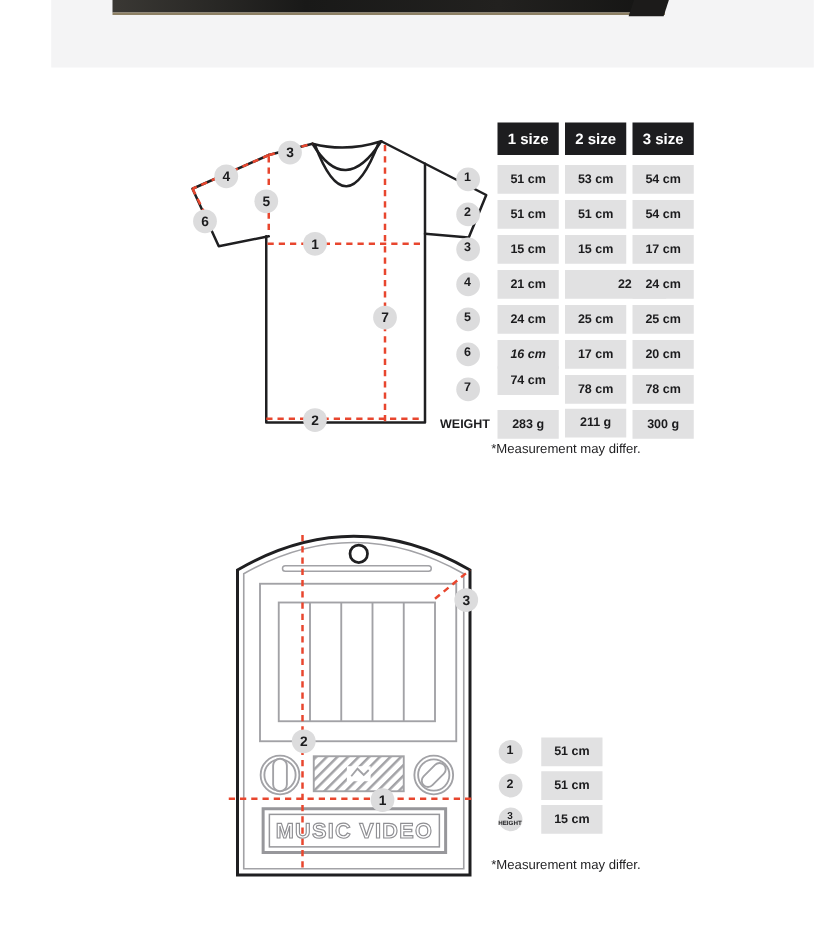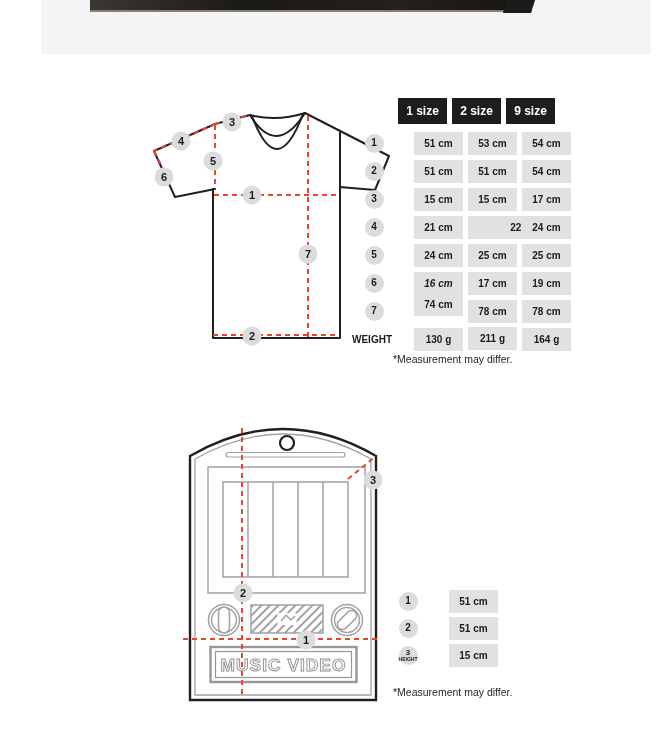--- a/index.html
+++ b/index.html
@@ -11,21 +11,21 @@
   
   .hero-band{left:41px;top:0;width:610px;height:54px;background:#f4f4f5;}
   .photo-strip{left:49px;top:0;width:442px;height:10px;
     background:linear-gradient(to right,#3a3834,#191918 35%,#22211f 70%,#141413);
     border-bottom:2px solid #8d8064;}
   .photo-cap{left:464px;top:0;width:28px;height:13px;background:#1c1b1a;transform:skewX(-18deg);}
   
   .th{width:49px;height:26px;background:#1d1d1f;color:#ffffff;font-weight:bold;
       font-size:12px;display:flex;align-items:center;justify-content:center;}
   .td{width:49px;height:23px;background:#e1e1e2;color:#1b1b1d;font-weight:bold;
-      font-size:10px;display:flex;align-items:center;justify-content:center;margin-left:16px;}
+      font-size:10px;display:flex;align-items:center;justify-content:center;}
   .rowcircle{width:19px;height:19px;border-radius:50%;background:#dcdcdd;color:#1c1c1e;
       font-weight:bold;font-size:10px;display:flex;align-items:center;justify-content:center;
       flex-direction:column;line-height:1;}
   .rowcircle .sub{font-size:5px;letter-spacing:0;}
   .weightlabel{width:44px;font-weight:bold;font-size:10px;color:#1c1c1e;}
   .footnote{font-size:10.5px;color:#1f1f21;}
   svg text.ptnum{font-family:"Liberation Sans",sans-serif;font-weight:bold;font-size:11px;fill:#1c1c1e;}
   svg text.logo{font-family:"Liberation Sans",sans-serif;font-weight:bold;font-size:17px;
       fill:none;stroke:#8f8f93;stroke-width:0.9px;letter-spacing:1px;}
 </style>
@@ -80,46 +80,46 @@
   <div class="abs rowcircle" style="left:364.5px;top:161.5px;">2</div>
   <div class="abs rowcircle" style="left:364.5px;top:189.5px;">3</div>
   <div class="abs rowcircle" style="left:364.5px;top:217.5px;">4</div>
   <div class="abs rowcircle" style="left:364.5px;top:245.5px;">5</div>
   <div class="abs rowcircle" style="left:364.5px;top:273.5px;">6</div>
   <div class="abs rowcircle" style="left:364.5px;top:301.5px;">7</div>
   <div class="abs weightlabel" style="left:352px;top:334px;">WEIGHT</div>
 
   <div class="abs th" style="left:398px;top:98px;">1 size</div>
   <div class="abs th" style="left:452px;top:98px;">2 size</div>
-  <div class="abs th" style="left:506px;top:98px;">9 size</div>
+  <div class="abs th" style="left:506px;top:98px;">3 size</div>
 
   <div class="abs td" style="left:398px;top:131.5px;">51 cm</div>
   <div class="abs td" style="left:452px;top:131.5px;">53 cm</div>
   <div class="abs td" style="left:506px;top:131.5px;">54 cm</div>
   <div class="abs td" style="left:398px;top:159.5px;">51 cm</div>
   <div class="abs td" style="left:452px;top:159.5px;">51 cm</div>
   <div class="abs td" style="left:506px;top:159.5px;">54 cm</div>
   <div class="abs td" style="left:398px;top:187.5px;">15 cm</div>
   <div class="abs td" style="left:452px;top:187.5px;">15 cm</div>
   <div class="abs td" style="left:506px;top:187.5px;">17 cm</div>
   <div class="abs td" style="left:398px;top:215.5px;">21 cm</div>
   <div class="abs td" style="left:452px;top:215.5px;padding-left:32px;">22 cm</div>
   <div class="abs td" style="left:506px;top:215.5px;">24 cm</div>
   <div class="abs td" style="left:398px;top:243.5px;">24 cm</div>
   <div class="abs td" style="left:452px;top:243.5px;">25 cm</div>
   <div class="abs td" style="left:506px;top:243.5px;">25 cm</div>
   <div class="abs td" style="left:398px;top:271.5px;font-style:italic;">16 cm</div>
   <div class="abs td" style="left:452px;top:271.5px;">17 cm</div>
-  <div class="abs td" style="left:506px;top:271.5px;">19 cm</div>
+  <div class="abs td" style="left:506px;top:271.5px;">20 cm</div>
   <div class="abs td" style="left:398px;top:293px;">74 cm</div>
   <div class="abs td" style="left:452px;top:299.5px;">78 cm</div>
   <div class="abs td" style="left:506px;top:299.5px;">78 cm</div>
-  <div class="abs td" style="left:398px;top:327.5px;">130 g</div>
+  <div class="abs td" style="left:398px;top:327.5px;">283 g</div>
   <div class="abs td" style="left:452px;top:327px;">211 g</div>
-  <div class="abs td" style="left:506px;top:327.5px;">164 g</div>
+  <div class="abs td" style="left:506px;top:327.5px;">300 g</div>
 
   <div class="abs footnote" style="left:393px;top:353px;">*Measurement may differ.</div>
 
   <svg class="abs" style="left:180px;top:420px;" width="210" height="285" viewBox="180 420 210 285">
     <defs>
       <pattern id="hatch" width="6" height="6" patternUnits="userSpaceOnUse" patternTransform="rotate(45)">
         <rect width="6" height="6" fill="#ffffff"></rect>
         <line x1="1" y1="0" x2="1" y2="6" stroke="#a2a2a6" stroke-width="2"></line>
       </pattern>
     </defs>

